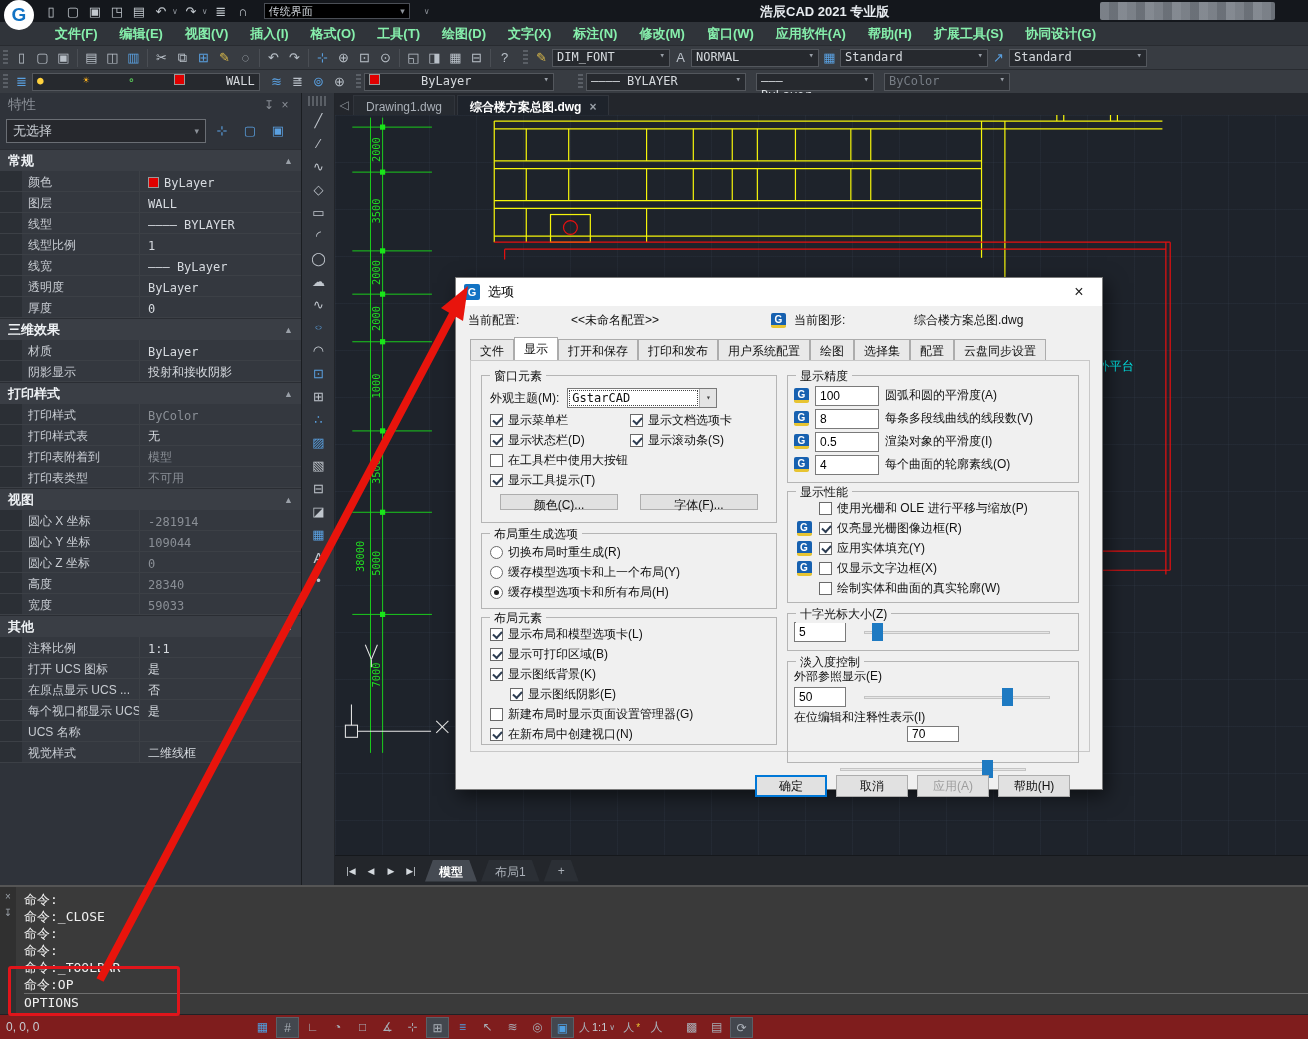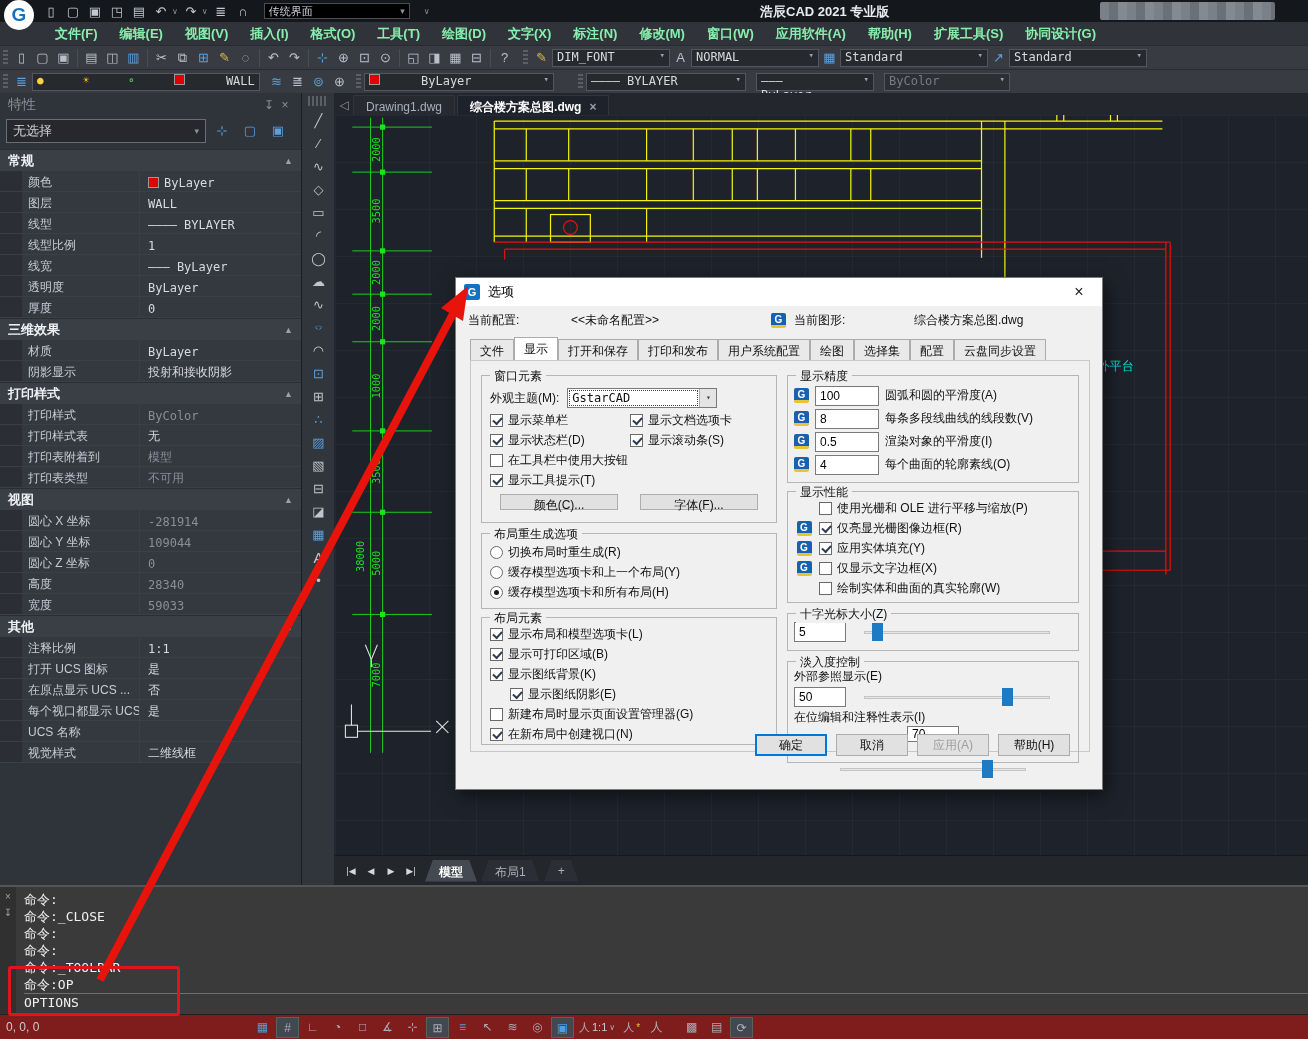--- a/index.html
+++ b/index.html
@@ -148,21 +148,21 @@
     padding:0 4px; color:#000;}
   .selbox { width:150px; height:20px; background:#fff; border:1px solid #7a7a7a; display:flex; align-items:center;
     font-family:"DejaVu Sans Mono",monospace; font-size:12px;}
   .selbox .in { flex:1; outline:1px dotted #444; margin:2px; padding:0 2px; white-space:nowrap; overflow:hidden;}
   .selbox .ab { width:17px; height:18px; background:#e4e4e4; border-left:1px solid #adadad; text-align:center;
     line-height:18px; font-size:8px; color:#444;}
   .gbtn { width:118px; height:16px; background:#e1e1e1; border:1px solid #adadad; text-align:center; line-height:20px; cursor:default;}
   .slider { position:relative; width:186px; height:18px; }
   .strack { position:absolute; left:0; right:0; top:8px; height:3px; background:#e6e6e6; border:1px solid #c4c4c4;}
   .shandle { position:absolute; top:0; width:11px; height:18px; background:#1e7ac2;}
-  .dbtnrow { position:absolute; right:32px; top:456px; display:flex; gap:9px;}
+  .dbtnrow { position:absolute; right:32px; top:497px; display:flex; gap:9px;}
   .dbtn { width:72px; height:22px; background:#e1e1e1; border:1px solid #adadad; text-align:center; line-height:20px; cursor:default;}
   .dbtn.def { border:2px solid #0078d7; line-height:18px;}
   .dbtn.dis { color:#9e9e9e;}
   .prec-row { display:flex; align-items:center; gap:6px; height:23px;}
   .prec-row .tbx { width:64px; }
   .perf-ind { width:20px; flex:none; text-align:center;}
 
   
   .redbox { position:absolute; left:8px; top:966px; width:172px; height:50px; border:3px solid #e0151b;
     border-radius:3px; z-index:95;}

